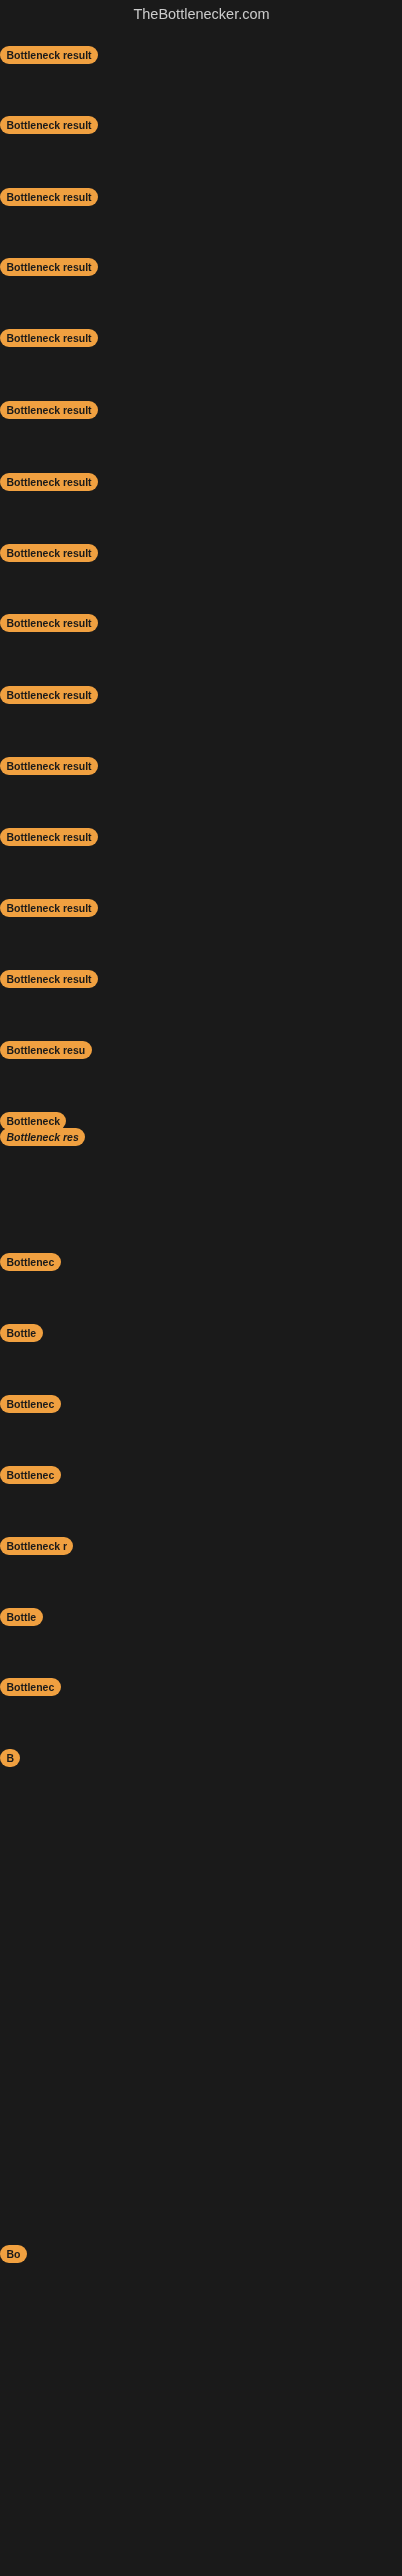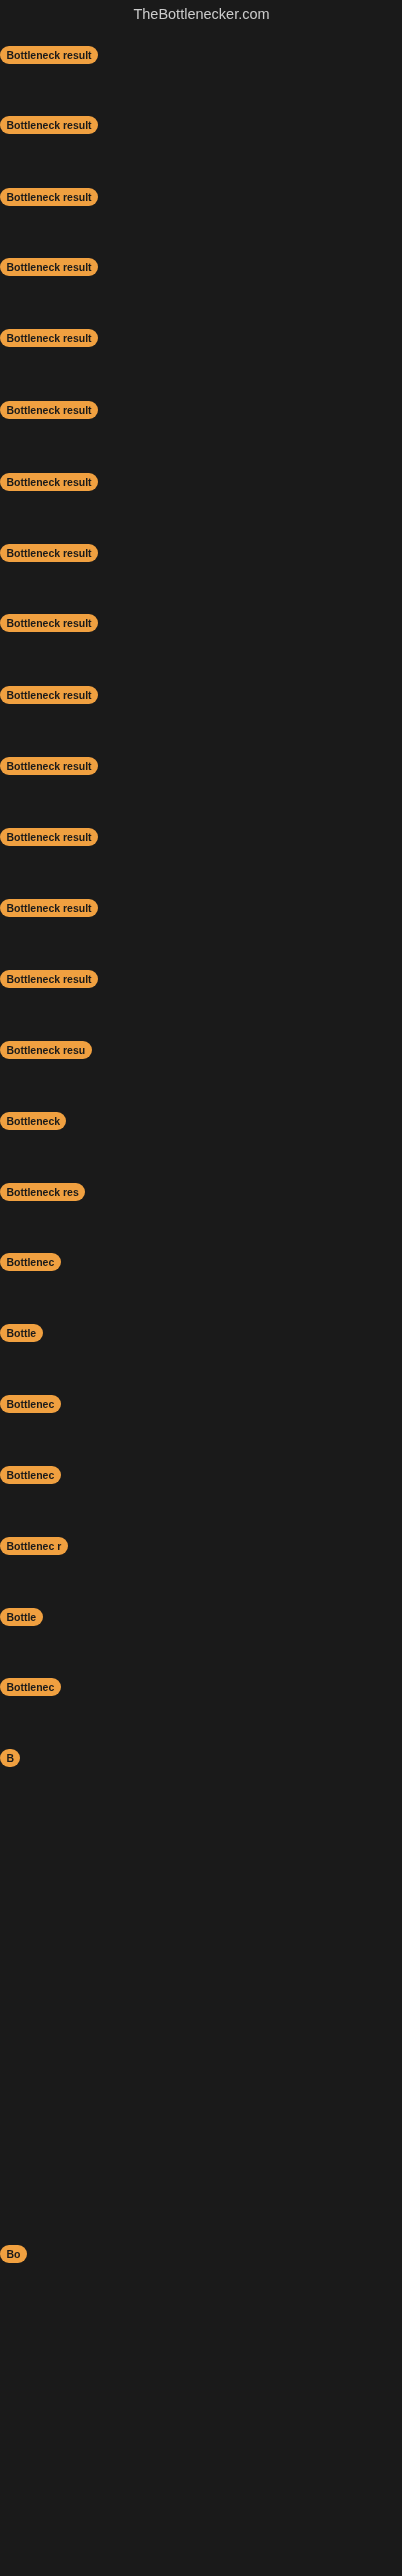--- a/index.html
+++ b/index.html
@@ -53,23 +53,23 @@
 <div class="bottleneck-item" style="top: 473px;"><span class="bottleneck-badge" style="max-width: 120px;">Bottleneck result</span></div>
 <div class="bottleneck-item" style="top: 544px;"><span class="bottleneck-badge" style="max-width: 120px;">Bottleneck result</span></div>
 <div class="bottleneck-item" style="top: 614px;"><span class="bottleneck-badge" style="max-width: 118px;">Bottleneck result</span></div>
 <div class="bottleneck-item" style="top: 686px;"><span class="bottleneck-badge" style="max-width: 117px;">Bottleneck result</span></div>
 <div class="bottleneck-item" style="top: 757px;"><span class="bottleneck-badge" style="max-width: 115px;">Bottleneck result</span></div>
 <div class="bottleneck-item" style="top: 828px;"><span class="bottleneck-badge" style="max-width: 113px;">Bottleneck result</span></div>
 <div class="bottleneck-item" style="top: 899px;"><span class="bottleneck-badge" style="max-width: 110px;">Bottleneck result</span></div>
 <div class="bottleneck-item" style="top: 970px;"><span class="bottleneck-badge" style="max-width: 108px;">Bottleneck result</span></div>
 <div class="bottleneck-item" style="top: 1041px;"><span class="bottleneck-badge" style="max-width: 103px;">Bottleneck resu</span></div>
 <div class="bottleneck-item" style="top: 1112px;"><span class="bottleneck-badge" style="max-width: 79px;">Bottleneck</span></div>
-<div class="bottleneck-item" style="top: 1183px;"><span class="bottleneck-badge" style="max-width: 97px;">Bottleneck res</span></div>
+<div class="bottleneck-item" style="top: 1128px; font-style: italic;"><span class="bottleneck-badge" style="max-width: 97px;">Bottleneck res</span></div>
 <div class="bottleneck-item" style="top: 1253px;"><span class="bottleneck-badge" style="max-width: 74px;">Bottlenec</span></div>
 <div class="bottleneck-item" style="top: 1324px;"><span class="bottleneck-badge" style="max-width: 56px;">Bottle</span></div>
 <div class="bottleneck-item" style="top: 1395px;"><span class="bottleneck-badge" style="max-width: 74px;">Bottlenec</span></div>
 <div class="bottleneck-item" style="top: 1466px;"><span class="bottleneck-badge" style="max-width: 68px;">Bottlenec</span></div>
-<div class="bottleneck-item" style="top: 1537px;"><span class="bottleneck-badge" style="max-width: 87px;">Bottlenec r</span></div>
+<div class="bottleneck-item" style="top: 1537px;"><span class="bottleneck-badge" style="max-width: 87px;">Bottleneck r</span></div>
 <div class="bottleneck-item" style="top: 1608px;"><span class="bottleneck-badge" style="max-width: 56px;">Bottle</span></div>
 <div class="bottleneck-item" style="top: 1678px;"><span class="bottleneck-badge" style="max-width: 74px;">Bottlenec</span></div>
 <div class="bottleneck-item" style="top: 1749px;"><span class="bottleneck-badge" style="max-width: 31px;">B</span></div>
 <div class="bottleneck-item" style="top: 2245px; text-decoration: underline;"><span class="bottleneck-badge" style="max-width: 34px;">Bo</span></div>
 
 
 </body></html>

